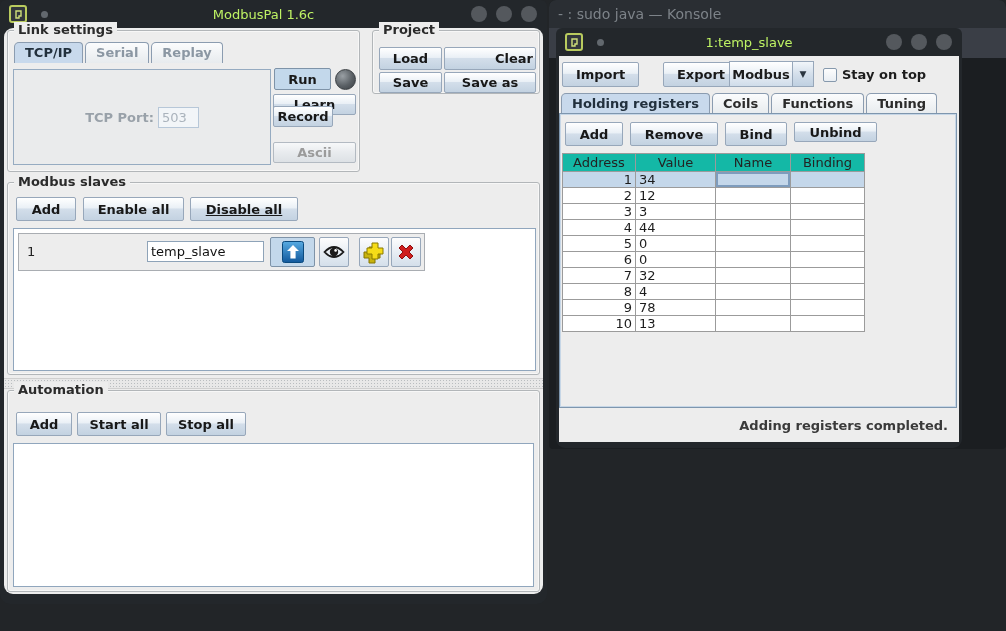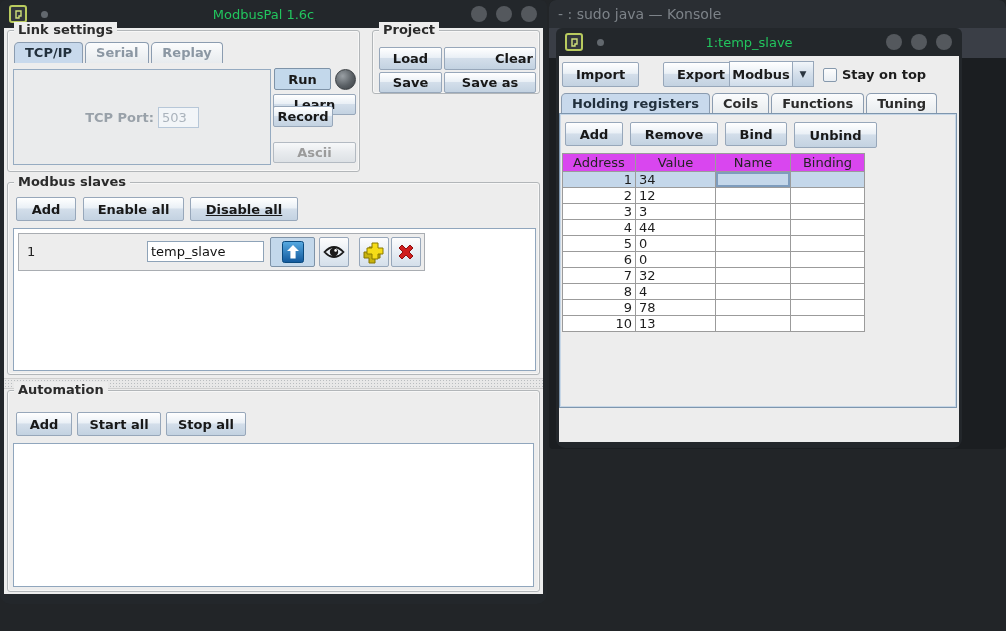--- a/index.html
+++ b/index.html
@@ -9,21 +9,21 @@
     background: #222528;
     font-family: "DejaVu Sans", "Liberation Sans", sans-serif;
     font-size: 13px; color:#1c1c1c;
   }
   
   .jwin { position:absolute; background:#23272b; }
   .jtitle { position:absolute; left:0; right:0; top:0; height:28px; display:flex; align-items:center; }
   .jicon { width:18px; height:18px; margin-left:9px; border:2px solid #b9cb5e; border-radius:3px;
            background:#32373c; display:flex; align-items:center; justify-content:center; flex:0 0 auto; }
   .jdot { width:7px; height:7px; border-radius:50%; background:#62686e; margin-left:14px; flex:0 0 auto; }
-  .jtitle-text { position:absolute; left:60px; right:80px; text-align:center; color:#22c55e; font-size:13px; }
+  .jtitle-text { position:absolute; left:60px; right:80px; text-align:center; color:#bef264; font-size:13px; }
   .jcircles { margin-left:auto; margin-right:10px; display:flex; gap:9px; }
   .jcircle { width:16px; height:16px; border-radius:50%; background:#54585d; }
   .jbody { position:absolute; background:#ededed; }
   
   .grp { position:absolute; border:1px solid #b2b6b9; border-radius:3px; box-shadow: inset 0 0 0 1px #f7f7f7; }
   .grp-title { position:absolute; top:-9px; left:6px; background:#ededed; padding:0 4px; font-weight:bold; color:#2b2b2b; }
   
   .jbtn { position:absolute; display:flex; align-items:center; justify-content:center;
           background: linear-gradient(#ffffff, #eaf0f6 45%, #d3deea 50%, #c3d2e1);
           border:1px solid #97a7ba; border-radius:2px; font-weight:bold; font-size:13px; color:#181818;
@@ -54,21 +54,21 @@
   .combo-label { flex:1; display:flex; align-items:center; justify-content:center;
                  background: linear-gradient(#ffffff,#e9eff5 50%,#cfdcea); border:1px solid #97a7ba;
                  font-weight:bold; }
   .combo-arrow { width:21px; display:flex; align-items:center; justify-content:center;
                  background: linear-gradient(#f2f6fa,#d4dfeb 50%,#bfd0e1); border:1px solid #97a7ba; border-left:none;
                  font-size:9px; color:#2a3540; }
   .cbox { position:absolute; width:14px; height:14px; background:linear-gradient(#fdfdfd,#e9eef3);
           border:1px solid #8699ad; border-radius:2px; }
   
   table.regs { position:absolute; border-collapse:collapse; table-layout:fixed; background:#ededed; }
-  table.regs th { font-weight:normal; background:#d946ef; height:18px; border:1px solid #9b9b9b;
+  table.regs th { font-weight:normal; background:#14b8a6; height:18px; border:1px solid #9b9b9b;
                   font-size:13px; color:#232323; text-align:center; }
   table.regs td { background:#fff; height:16px; border:1px solid #9b9b9b; font-size:13px; padding:0 3px; }
   table.regs td.addr { text-align:right; }
   table.regs tr.sel td { background:#c4d7ea; }
   table.regs td.focus { box-shadow: inset 0 0 0 2px #7e9cbd; }
   .statusbar { position:absolute; display:flex; align-items:center; justify-content:flex-end;
                font-weight:bold; color:#3a3a3a; padding-right:9px; }
   
   .konsole { position:absolute; left:549px; top:0; width:457px; height:449px; background:#1b1e21;
              border-radius:7px 7px 4px 4px; }
@@ -95,21 +95,21 @@
     </div>
     <div class="jdot"></div>
     <div class="jtitle-text">ModbusPal 1.6c</div>
     <div class="jcircles">
       <div class="jcircle"></div>
       <div class="jcircle"></div>
       <div class="jcircle"></div>
     </div>
   </div>
 
-  <div class="jbody" style="left:4px; right:4px; top:28px; bottom:10px;">
+  <div class="jbody" style="left:4px; right:4px; top:28px; bottom:10px;border-radius:9px;">
 
     <div class="grp" style="left:3px; top:2px; width:353px; height:142px;">
       <span class="grp-title">Link settings</span>
       <div class="tabrow" style="left:6px; top:11px;">
         <div class="tab sel">TCP/IP</div>
         <div class="tab muted">Serial</div>
         <div class="tab muted">Replay</div>
       </div>
       <div class="panel" style="left:5px; top:38px; width:258px; height:96px; display:flex; align-items:center; justify-content:center; gap:4px;">
         <span style="font-weight:bold; color:#99a1a9;">TCP Port:</span>
@@ -218,21 +218,21 @@
       <div class="tab sel">Holding registers</div>
       <div class="tab">Coils</div>
       <div class="tab">Functions</div>
       <div class="tab">Tuning</div>
     </div>
 
     <div class="panel" style="left:0; top:57px; width:398px; height:295px; background:#ededed; border-color:#7e96ae; box-shadow: inset 0 0 0 1px #c6d6e6;">
       <div class="jbtn" style="left:5px; top:8px; width:58px; height:24px;">Add</div>
       <div class="jbtn" style="left:70px; top:8px; width:88px; height:24px;">Remove</div>
       <div class="jbtn" style="left:165px; top:8px; width:62px; height:24px;">Bind</div>
-      <div class="jbtn" style="left:234px; top:8px; width:83px; height:26px;">Unbind</div>
+      <div class="jbtn" style="left:234px; top:8px; width:83px; height:20px;">Unbind</div>
 
       <table class="regs" style="left:2px; top:39px; width:302px;">
         <colgroup>
             <col style="width:73px">
             <col style="width:80px">
             <col style="width:75px">
             <col style="width:74px">
           </colgroup>
         <thead>
           <tr>
@@ -300,15 +300,18 @@
           <tr>
             <td class="addr">10</td>
             <td class="val">13</td>
             <td></td>
             <td></td>
           </tr>
         </tbody>
       </table>
     </div>
 
+    <div class="statusbar" style="left:0; top:352px; width:398px; height:34px;">
+      <span>Adding registers completed.</span>
+    </div>
 
   </div>
 </div>
 
 </body></html>

